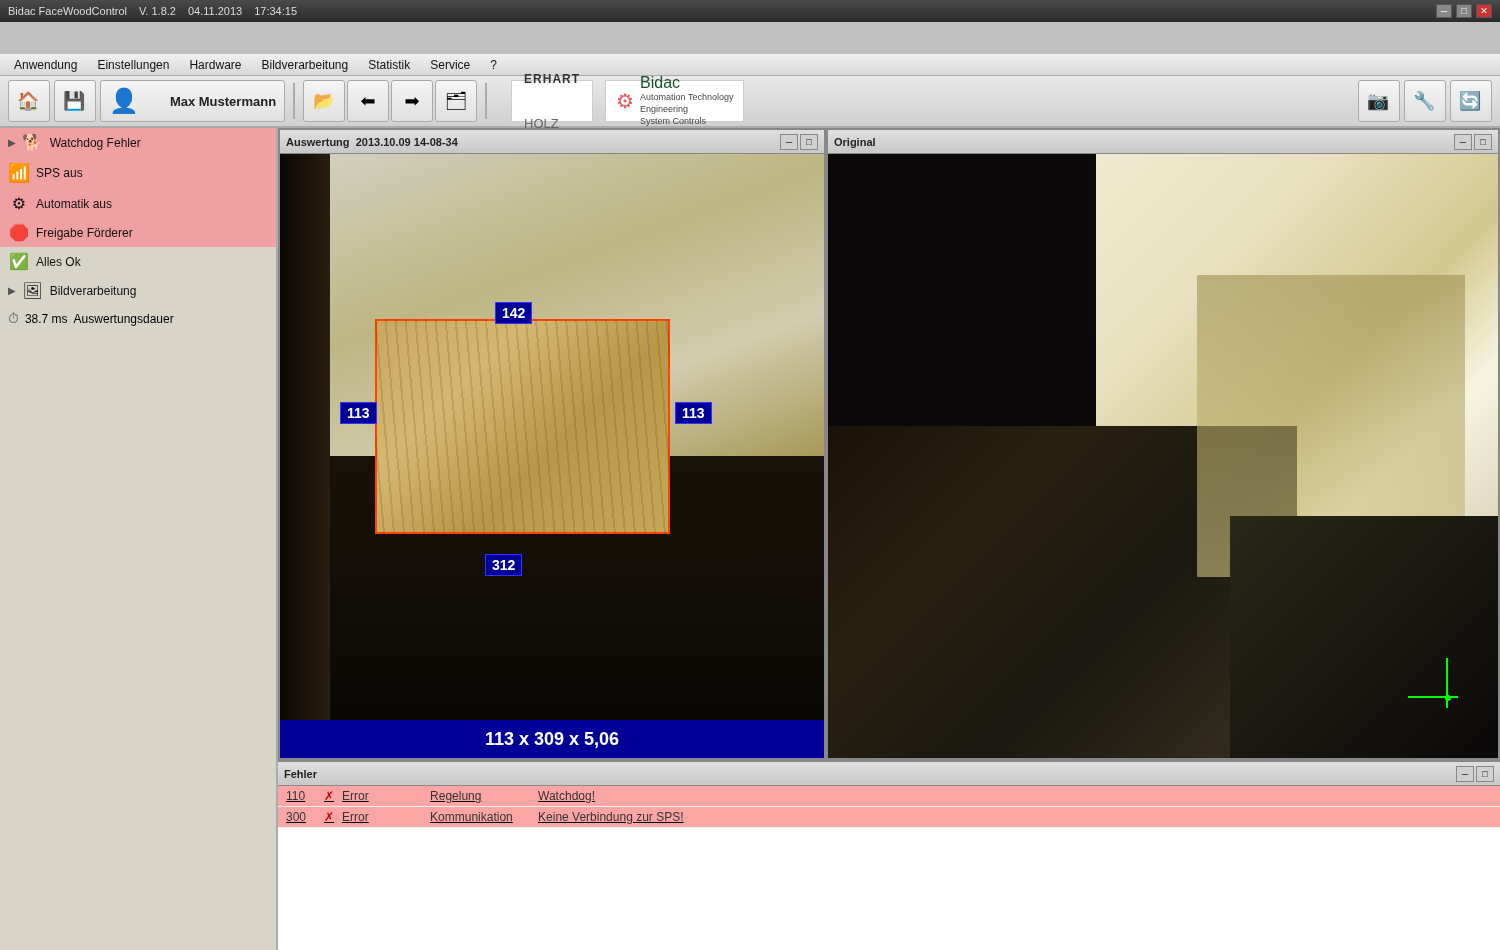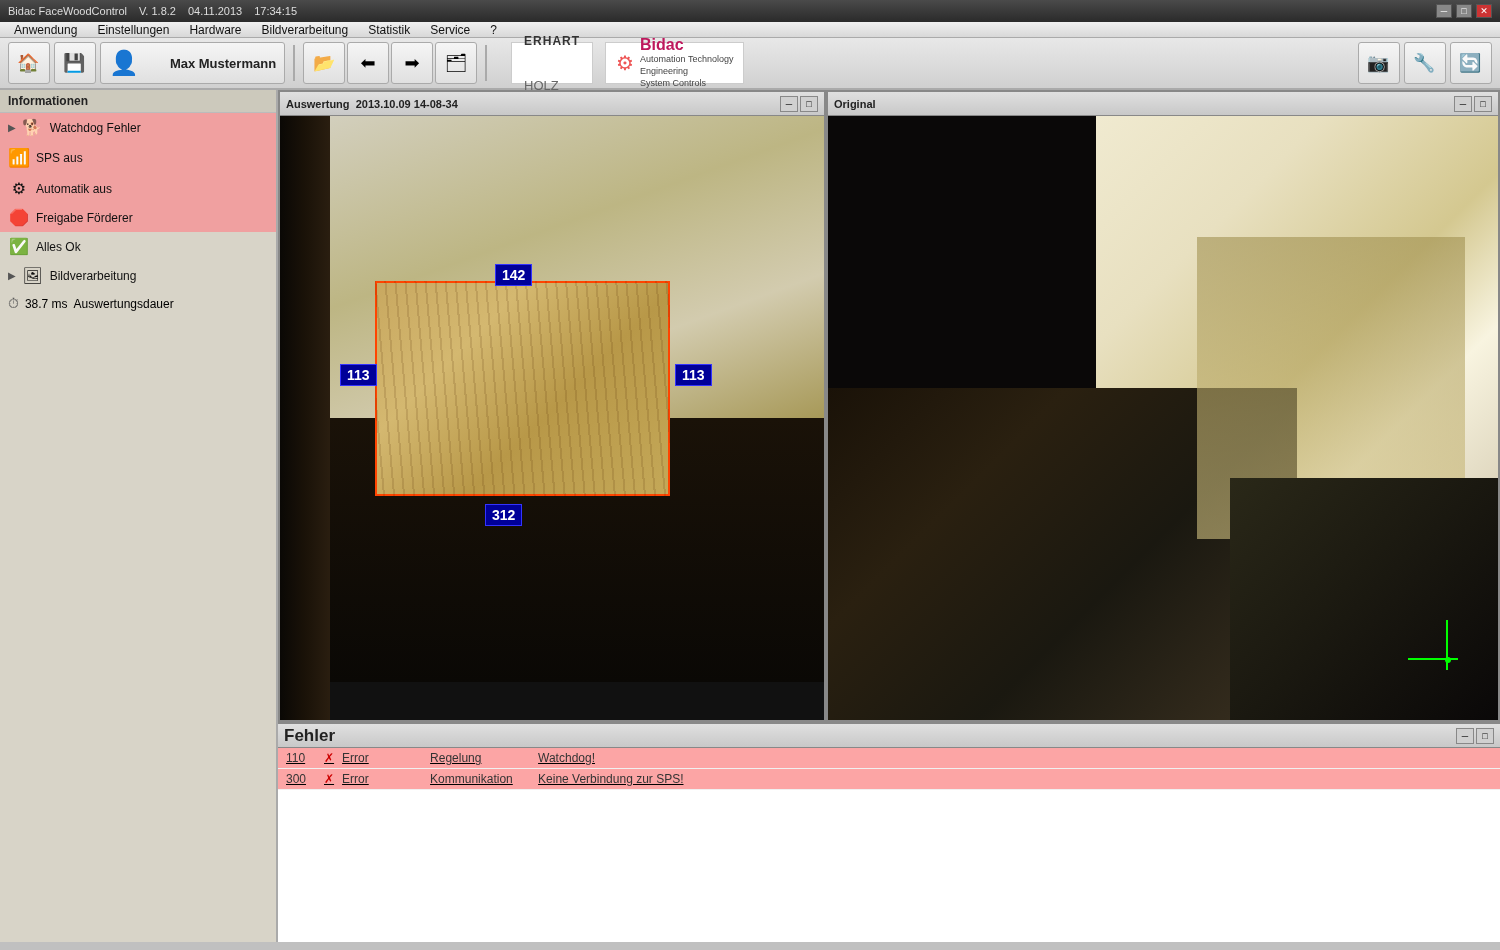--- a/index.html
+++ b/index.html
@@ -20,25 +20,26 @@
     #title-bar .win-controls { display: flex; gap: 4px; }
     #title-bar .win-btn {
       width: 16px; height: 14px; background: #888; border: 1px solid #555;
       display: flex; align-items: center; justify-content: center; font-size: 9px; color: #fff; cursor: pointer;
     }
     #title-bar .win-btn.close { background: #cc3333; }
 
     
     #menu-bar {
       background: linear-gradient(to bottom, #f0f0f0, #d8d8d8);
-      height: 16px;
+      height: 22px;
       display: flex;
       align-items: center;
       padding: 0 4px;
       border-bottom: 1px solid #aaa;
+      margin-top: 32px;
     }
     .menu-item {
       padding: 2px 10px;
       font-size: 12px;
       color: #111;
       cursor: pointer;
       height: 100%;
       display: flex;
       align-items: center;
     }
@@ -85,21 +86,21 @@
 
     .logo-bidac {
       margin-left: 8px;
       background: white;
       border: 1px solid #ccc;
       padding: 4px 10px;
       height: 42px;
       display: flex; align-items: center; gap: 6px;
     }
     .bidac-gear { font-size: 20px; color: #e55; }
-    .bidac-text-block .bidac-name { font-size: 16px; font-weight: bold; color: #be185d; }
+    .bidac-text-block .bidac-name { font-size: 16px; font-weight: normal; color: #14532d; }
     .bidac-text-block .bidac-desc { font-size: 9px; color: #444; line-height: 1.3; }
 
     .right-toolbar-btns { margin-left: auto; display: flex; gap: 4px; }
 
     
     #main {
       display: flex;
       height: calc(950px - 22px - 24px - 52px);
     }
 
@@ -262,21 +263,21 @@
       display: flex;
       flex-direction: column;
     }
     .error-panel-header {
       background: linear-gradient(to bottom, #e0e0e0, #c8c8c8);
       height: 24px;
       display: flex; align-items: center; justify-content: space-between;
       padding: 0 6px;
       border-bottom: 1px solid #888;
     }
-    .error-panel-title { font-size: 17px; font-weight: bold; color: #222; }
+    .error-panel-title { font-size: 11px; font-weight: bold; color: #222; }
     .error-list { flex: 1; overflow-y: auto; }
     .error-row {
       display: flex; align-items: center;
       padding: 3px 8px;
       gap: 8px;
       font-size: 12px;
       border-bottom: 1px solid #f0f0f0;
     }
     .error-row.err-red { background: #fca5a5; text-decoration: underline; }
     .error-code { width: 30px; color: #333; }
@@ -361,21 +362,20 @@
   <div class="right-toolbar-btns">
     <div class="toolbar-btn" title="Kamera">📷</div>
     <div class="toolbar-btn" title="Einstellungen">🔧</div>
     <div class="toolbar-btn" title="Aktualisieren">🔄</div>
   </div>
 </div>
 
 <div id="main">
 
   <div id="sidebar">
-    <div class="sidebar-header">Informationen</div>
 
     <div class="sidebar-item error-bg">
       <span class="expand-arrow">▶</span>
       <span class="item-icon">🐕</span>
       <span>Watchdog Fehler</span>
     </div>
 
     <div class="sidebar-item error-bg">
       <span class="item-icon" style="color:#cc6600; font-size:18px;">📶</span>
       <span>SPS aus</span>
@@ -436,22 +436,25 @@
 
             <div class="wood-main-rect"></div>
             <div class="wood-grain-lines"></div>
 
             <div class="measurement-label" style="top:148px;left:215px;">142</div>
 
             <div class="measurement-label" style="top:248px;left:60px;">113</div>
 
             <div class="measurement-label" style="top:248px;left:395px;">113</div>
 
-            <div class="measurement-label" style="top:388px;left:205px;">312</div>
-
+            <div class="measurement-label" style="top:400px;left:205px;">312</div>
+
+            <div class="bottom-measurement-bar">
+              <span>113 x 309 x 5,06</span>
+            </div>
           </div>
         </div>
       </div>
 
       <div class="panel" id="original-panel">
         <div class="panel-header">
           <span class="panel-title">Original</span>
           <div class="panel-controls">
             <div class="panel-ctrl-btn">─</div>
             <div class="panel-ctrl-btn">□</div>

